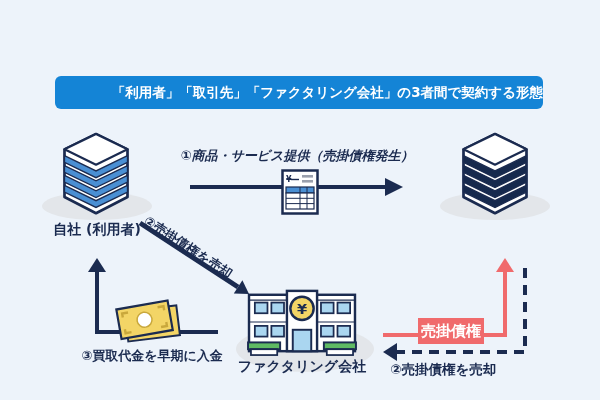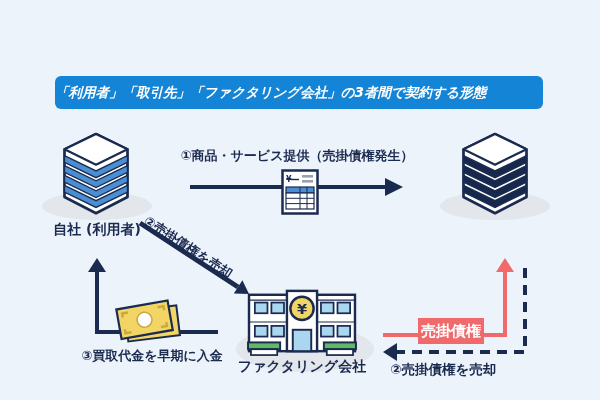--- a/index.html
+++ b/index.html
@@ -9,21 +9,21 @@
     background:#edf3fa;
   }
   .page-title{
     position:absolute;left:0;right:0;top:20px;margin:0;
     text-align:center;font-size:27px;font-weight:bold;
     color:#1986d1;letter-spacing:1px;
   }
   .banner{
     position:absolute;left:55px;top:76px;width:488px;height:33px;
     background:#1484d6;border-radius:6px;
-    display:flex;align-items:center;justify-content:flex-start;font-style:italic;
+    display:flex;align-items:center;justify-content:flex-end;
   }
   .banner span{color:#ffffff;font-size:13.5px;font-weight:bold;white-space:nowrap;}
   .shadow{
     position:absolute;background:#e3e6ea;border-radius:50%;
   }
   .label{
     position:absolute;font-weight:bold;color:#1b2b50;font-size:14px;
     text-align:center;white-space:nowrap;
   }
   .flow-label{font-size:13px;}
@@ -145,19 +145,19 @@
     <circle cx="29" cy="20" r="7.5" fill="#ffffff" stroke="#c9a83c" stroke-width="1.5"></circle>
     <path d="M8,14 v-4 h6" fill="none" stroke="#c9a83c" stroke-width="2.4"></path>
     <path d="M44,10 h6 v4" fill="none" stroke="#c9a83c" stroke-width="2.4"></path>
     <path d="M8,26 v4 h6" fill="none" stroke="#c9a83c" stroke-width="2.4"></path>
     <path d="M44,30 h6 v-4" fill="none" stroke="#c9a83c" stroke-width="2.4"></path>
   </svg>
 
   <div class="label" style="left:38px;top:221px;width:118px;">自社 (利用者)</div>
   <div class="label" style="left:222px;top:358px;width:160px;">ファクタリング会社</div>
 
-  <div class="label flow-label" style="left:172px;top:147px;width:250px;">①商品・サービス提供（売掛債権発生）</div>
+  <div class="label flow-label" style="left:172px;top:147px;width:250px;font-style:italic;">①商品・サービス提供（売掛債権発生）</div>
   <div class="rot-label">②売掛債権を売却</div>
   <div class="label flow-label" style="left:72px;top:347px;width:160px;">③買取代金を早期に入金</div>
   <div class="notice-box">売掛債権</div>
   <div class="label" style="left:390px;top:361px;width:140px;text-align:left;font-size:13.5px;">②売掛債権を売却</div>
 
 </div>
 
 </body></html>

